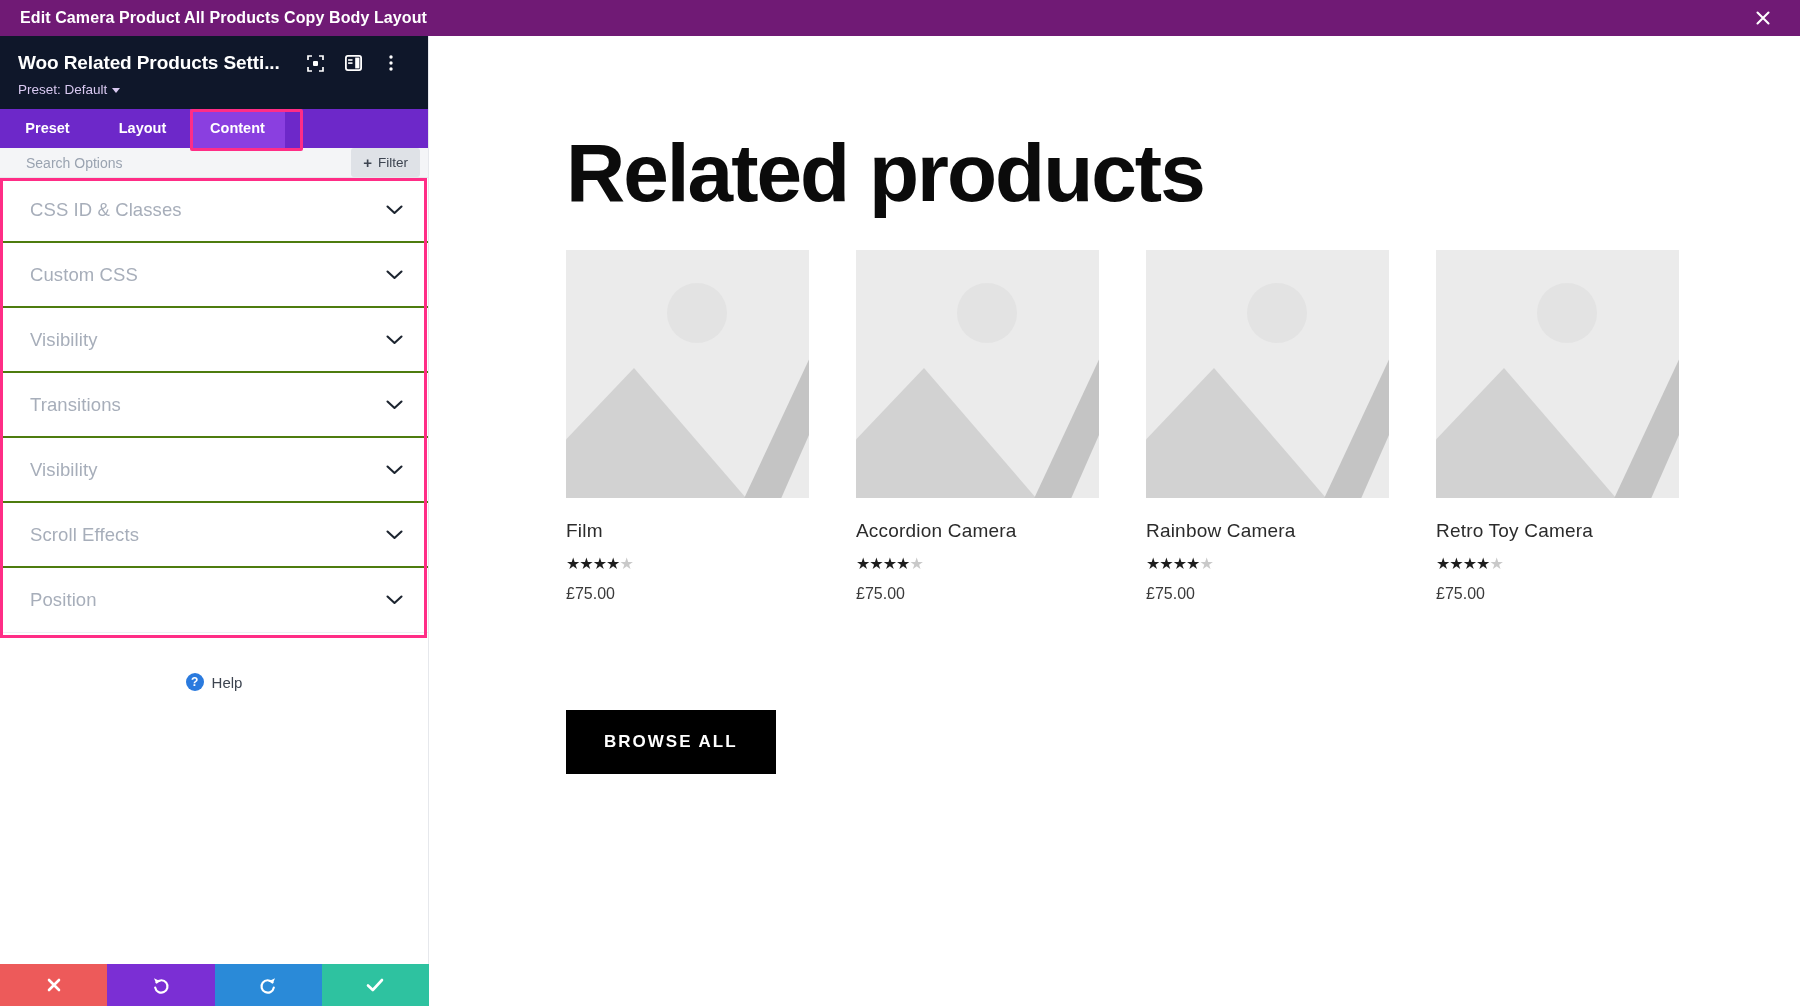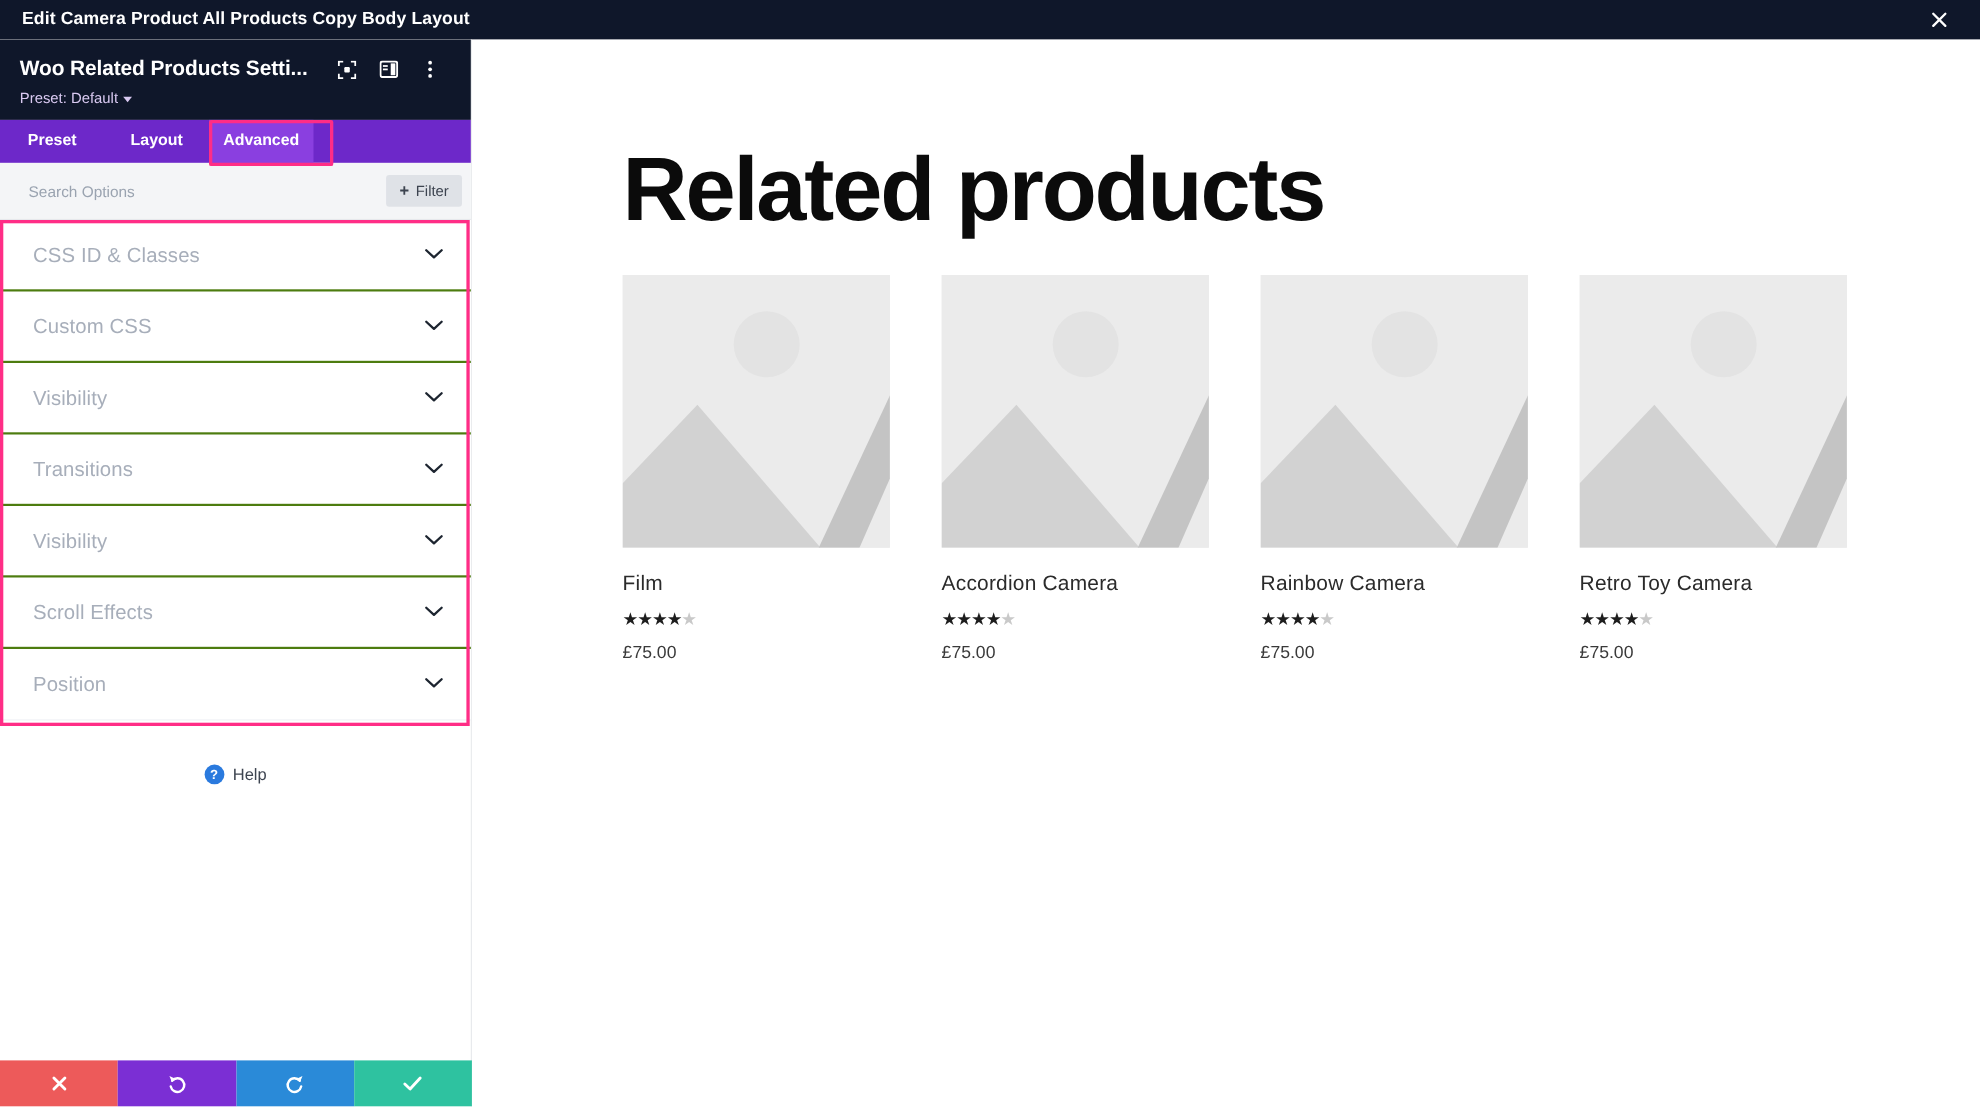--- a/index.html
+++ b/index.html
@@ -8,21 +8,21 @@
     overflow: hidden;
     font-family: "Liberation Sans", sans-serif;
     background: #ffffff;
   }
 
   #app { position: relative; width: 1800px; height: 1006px; }
 
   
   .titlebar {
     position: absolute; top: 0; left: 0; width: 1800px; height: 36px;
-    background: #0f172a;
+    background: #701a75;
     display: flex; align-items: center;
     color: #ffffff;
   }
   .titlebar-text {
     font-size: 16px; font-weight: bold; padding-left: 20px;
     letter-spacing: 0.1px; white-space: nowrap;
   }
   .titlebar-close {
     position: absolute; right: 22px; top: 0; height: 36px;
     display: flex; align-items: center; justify-content: center;
@@ -76,21 +76,21 @@
   }
   .tab.active { background: #8a3fe0; }
   .tab-highlight {
     position: absolute; border: 3px solid #ff2d86; border-radius: 2px;
     left: 190px; top: 0px; width: 113px; height: 42px;
     pointer-events: none;
   }
 
   
   .searchrow {
-    display: flex; align-items: center; height: 52px;
+    display: flex; align-items: center; height: 30px;
     background: #f4f5f7; border-bottom: 1px solid #e6e8ec;
     padding: 0 8px 0 26px;
   }
   .searchrow input {
     flex: 1; border: none; outline: none; background: transparent;
     font-size: 14px; color: #5c6470;
     font-family: "Liberation Sans", sans-serif;
   }
   .searchrow input::placeholder { color: #9aa3b0; }
   .filter-btn {
@@ -243,21 +243,21 @@
       </div>
       <div class="panel-preset">
         <span>Preset: Default</span>
         <span class="caret-dn"></span>
       </div>
     </div>
 
     <div class="tabs">
       <div class="tab">Preset</div>
       <div class="tab">Layout</div>
-      <div class="tab active">Advanced</div>
+      <div class="tab active">Content</div>
       <div class="tab-highlight"></div>
     </div>
 
     <div class="searchrow">
       <input type="text" placeholder="Search Options" style="">
       <button class="filter-btn">
         <span class="filter-plus">+</span>
         <span>Filter</span>
       </button>
     </div>
@@ -421,20 +421,21 @@
             <path d="M168 270 L253 88 L275 112 L196 292 Z" fill="#c4c4c4"></path>
           </svg>
         </div>
         <div class="p-name">Retro Toy Camera</div>
         <div class="p-stars"><span class="star-on">★★★★</span><span class="star-off">★</span></div>
         <div class="p-price">£75.00</div>
       </div>
 
     </div>
 
+    <button class="browse-btn">BROWSE ALL</button>
 
     <div class="fab">
       <i></i>
       <i></i>
       <i></i>
     </div>
 
   </div>
 
 </div>

